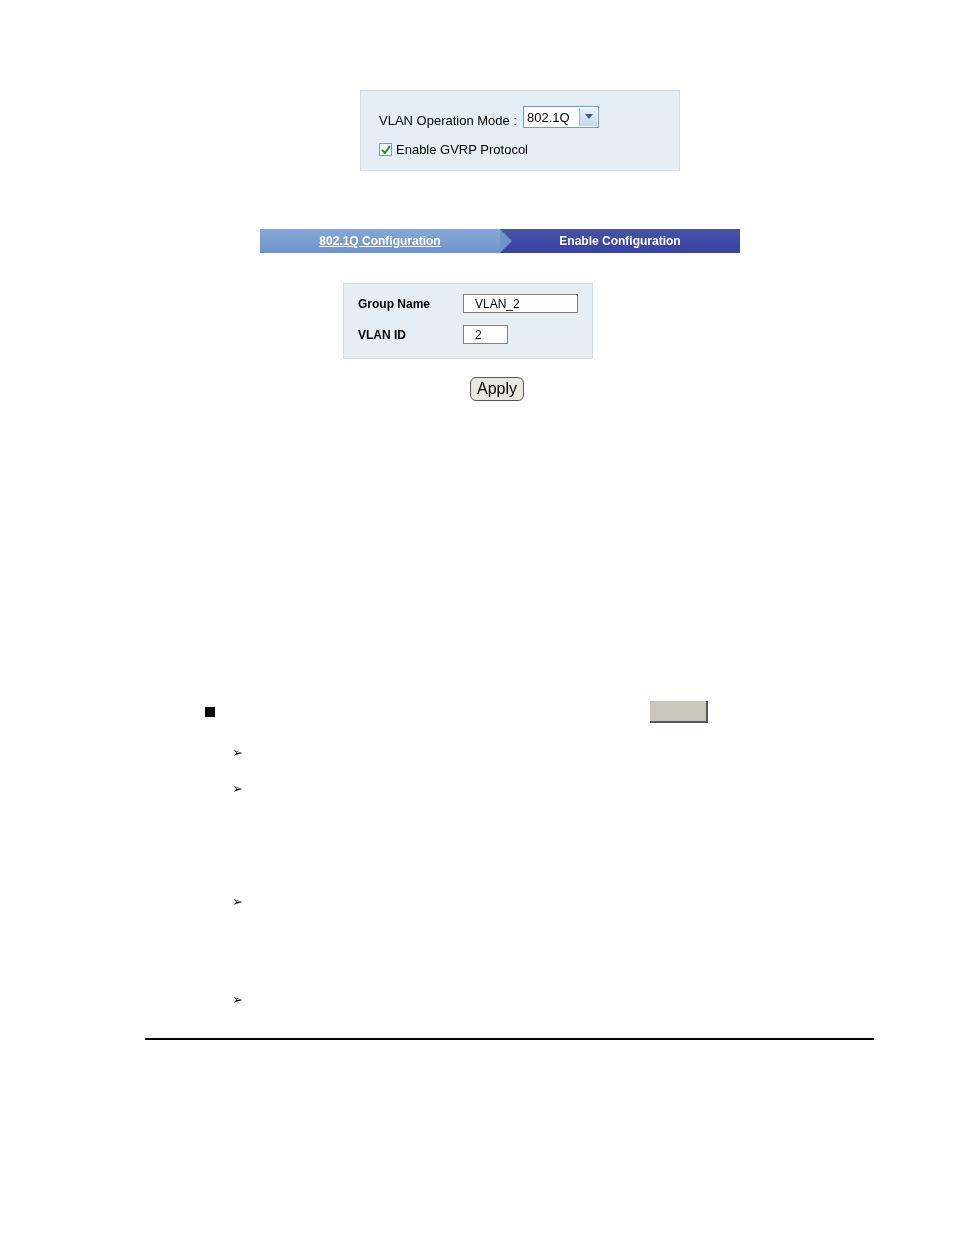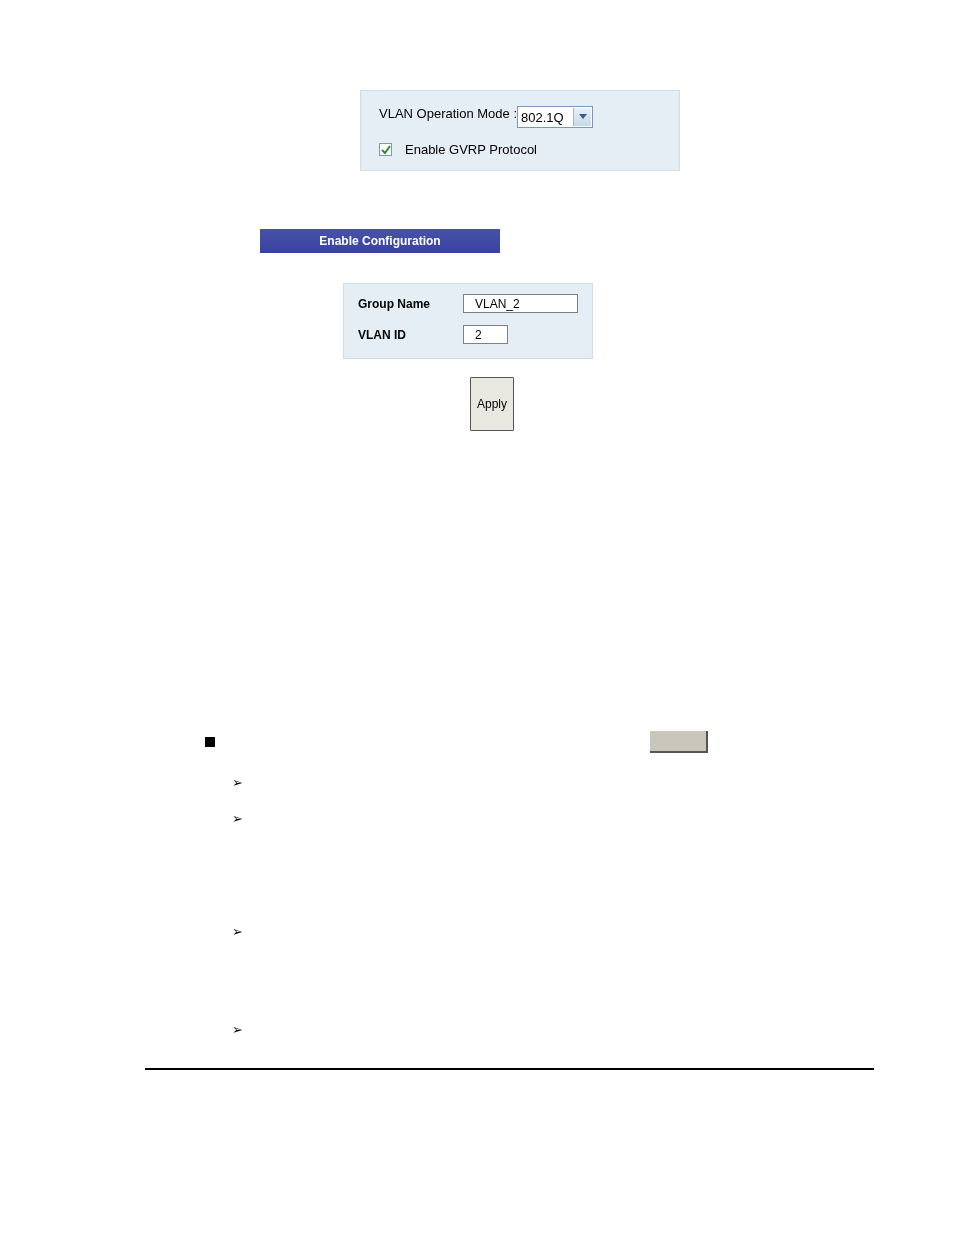--- a/index.html
+++ b/index.html
@@ -22,22 +22,22 @@
     }
     .mode-panel {
       background: #e5eef5;
       border: 1px solid #d0dee8;
       width: 320px;
       margin-left: 115px;
       padding: 15px 18px 13px 18px;
     }
     .mode-row {
       display: flex;
-      align-items: flex-start;
-      gap: 0;
+      align-items: flex-end;
+      gap: 6px;
       margin-bottom: 14px;
     }
     .mode-label {
       font-size: 13px;
       color: #000;
     }
     .mode-select {
       font-size: 13px;
       width: 76px;
       height: 22px;
@@ -66,21 +66,21 @@
       width: 0;
       height: 0;
       border-left: 4px solid transparent;
       border-right: 4px solid transparent;
       border-top: 5px solid #3a5a8a;
       z-index: 2;
     }
     .gvrp-row {
       display: flex;
       align-items: center;
-      gap: 13px;
+      gap: 4px;
     }
     .checkbox-box {
       width: 13px;
       height: 13px;
       border: 1px solid #7a98b8;
       background: #fff;
       display: inline-flex;
       align-items: center;
       justify-content: center;
     }
@@ -152,23 +152,23 @@
     }
     .input-wide { width: 115px; }
     .input-narrow { width: 45px; }
     .apply-wrap {
       margin-top: 18px;
       margin-left: 225px;
     }
     .apply-button {
       background: #e8e8e0;
       border: 1px solid #555;
-      border-radius: 1px;
-      font-size: 12px;
-      padding: 19px 6px;
+      border-radius: 6px;
+      font-size: 16px;
+      padding: 2px 6px;
       cursor: pointer;
       font-family: Arial, sans-serif;
     }
     .lower-region {
       margin-top: 300px;
       margin-left: -40px;
     }
     .bullet-row {
       display: flex;
       align-items: center;
@@ -222,20 +222,24 @@
       <span class="checkbox-box">
         <svg class="checkbox-tick" viewBox="0 0 10 10">
           <polyline points="1,5 4,8 9,1" fill="none" stroke="#2a8a2a" stroke-width="2"></polyline>
         </svg>
       </span>
       <span class="mode-label">Enable GVRP Protocol</span>
     </div>
   </div>
 
   <div class="tabs">
+    <div class="tab tab-active">
+      <span>802.1Q Configuration</span>
+      <span class="tab-sep"></span>
+    </div>
     <div class="tab tab-inactive">
       <span>Enable Configuration</span>
     </div>
   </div>
 
   <div class="form-panel">
     <div class="form-row">
       <span class="form-label">Group Name</span>
       <input class="text-input input-wide" type="text" value="VLAN_2" style="">
     </div>

